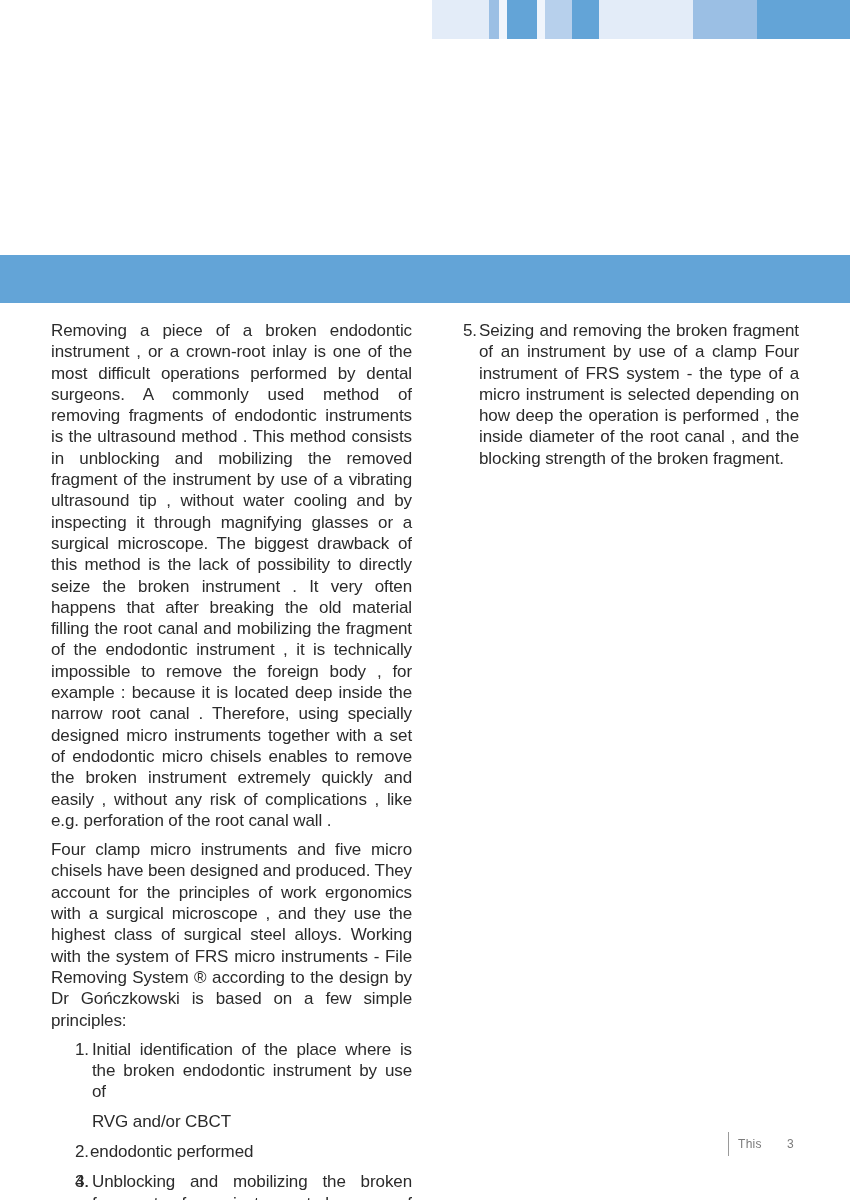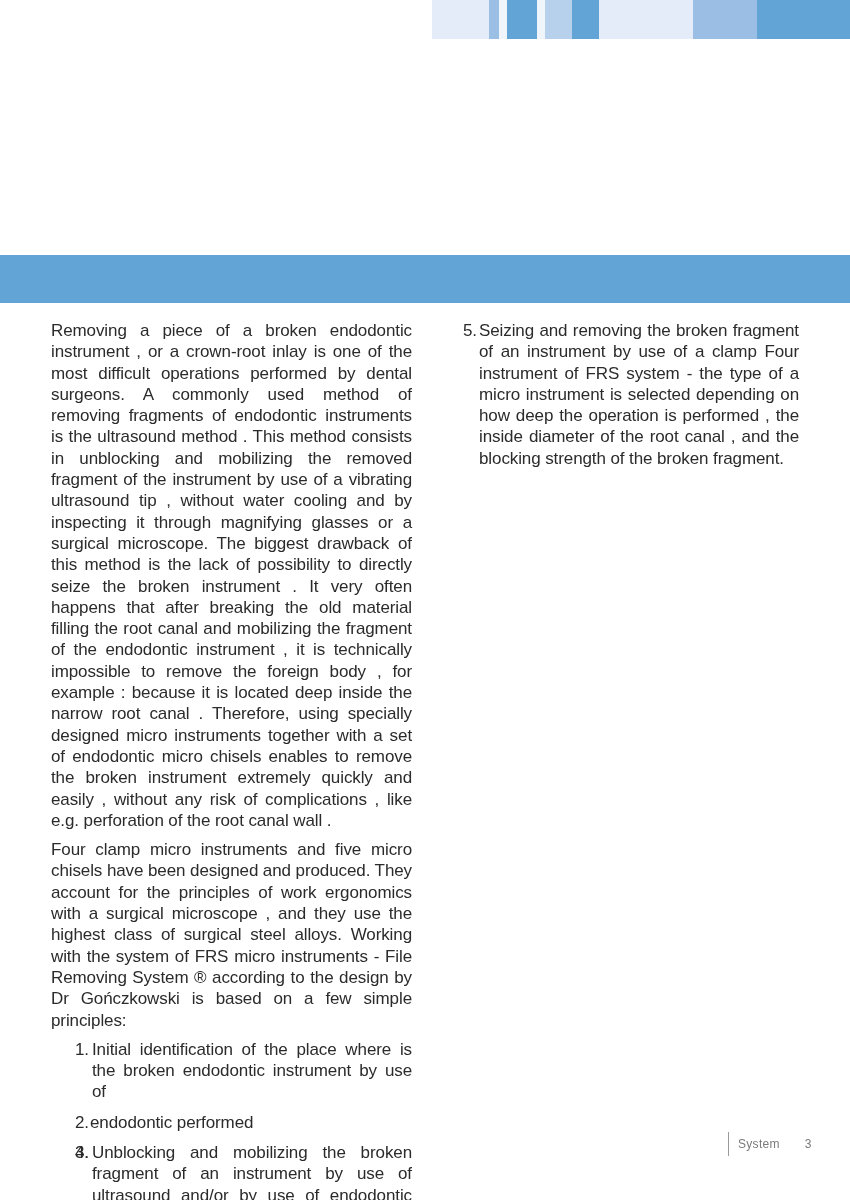--- a/index.html
+++ b/index.html
@@ -48,20 +48,21 @@
 
 <div class="band" style="background: rgb(99, 164, 215);"></div>
 
 <div class="col col-left">
   <p class="para">Removing  a piece of a broken endodontic instrument , or  a crown-root inlay is one of the most difficult operations performed by dental surgeons. A commonly  used method of removing fragments of endodontic instruments is the  ultrasound method . This method consists in unblocking and mobilizing the   removed   fragment of the instrument  by use of a  vibrating ultrasound tip , without water cooling and by   inspecting it    through   magnifying glasses or a surgical microscope. The biggest drawback of this method is the lack of possibility to directly seize the broken instrument . It very often happens that after breaking the old material filling the root canal  and mobilizing the fragment of the endodontic instrument  , it is technically impossible to remove the foreign body , for example : because it is located deep inside the narrow root canal . Therefore, using  specially designed micro instruments  together with a set of endodontic micro chisels  enables to remove the broken instrument extremely quickly and easily , without any risk of complications , like e.g.  perforation of the root canal wall .</p>
   <p class="para">Four clamp micro instruments   and five micro chisels have been designed   and produced. They   account for the principles of work ergonomics  with a surgical microscope , and they use  the highest class of surgical steel alloys. Working with the system of FRS micro instruments  - File Removing System ®  according to the design by Dr Gończkowski is based on a few simple principles:</p>
   <ol class="list">
     <li class="li">
       <span class="li-num">1.</span>
       <span class="li-text">Initial  identification  of    the  place  where  is  the  broken endodontic instrument  by  use of</span>
+      <span class="li-extra">RVG and/or CBCT</span>
     </li>
     <li class="li">
       <span class="li-num">2.</span>
       <span class="li-extra outdent">endodontic performed</span>
     </li>
     <li class="li">
       <span class="li-num">3.</span>
     </li>
     <li class="li">
       <span class="li-num">4.</span>
@@ -74,15 +75,15 @@
   <ol class="list">
     <li class="li">
       <span class="li-num">5.</span>
       <span class="li-text">Seizing and removing  the broken fragment of an instrument by use of a clamp Four instrument of FRS system -   the type of a micro instrument is selected depending on how deep the operation is performed , the inside diameter of the root canal , and the blocking strength of the broken fragment.</span>
     </li>
   </ol>
 </div>
 
 <div class="footer">
   <div class="footer-rule"></div>
-  <span class="footer-brand">System</span>
+  <span class="footer-brand">This</span>
   <span class="footer-page">3</span>
 </div>
 
 </body></html>

